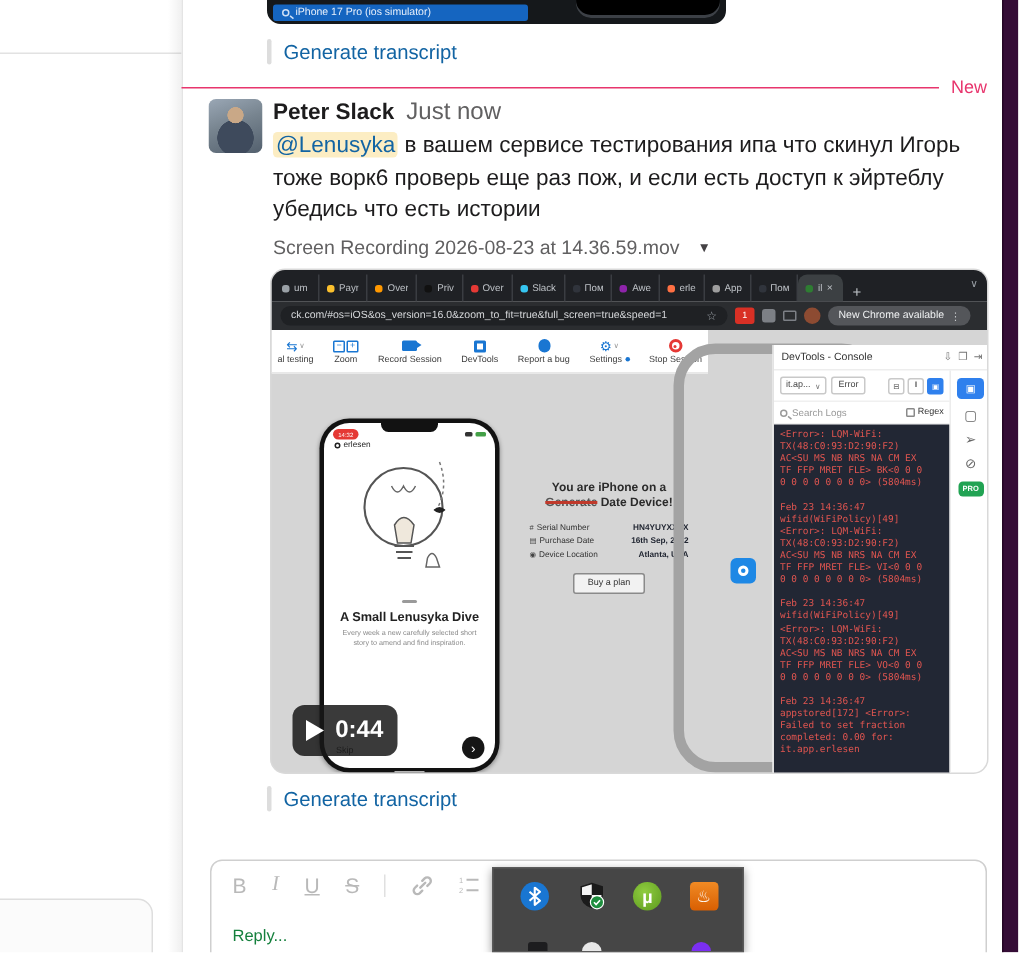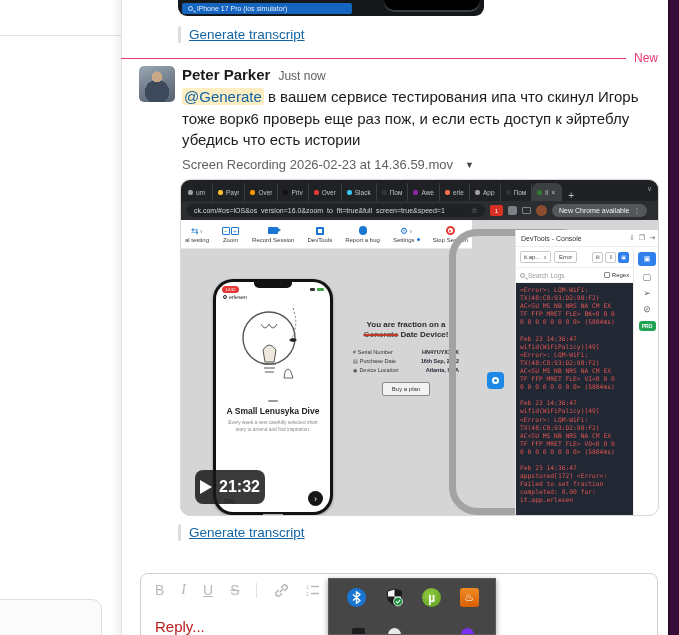--- a/index.html
+++ b/index.html
@@ -19,35 +19,35 @@
   
   .top-clip { left:178px; top:0; width:306px; height:16px; background:#15181b; border-radius:0 0 9px 9px; overflow:hidden; }
   .clip-bluebar { position:absolute; left:4px; top:3px; width:170px; height:11px; background:#1565c0; border-radius:2px; display:flex; align-items:center; gap:4px; padding:0 6px; }
   .clip-search { width:5px; height:5px; border:1px solid #cfe0f5; border-radius:50%; position:relative; flex:0 0 auto; }
   .clip-search::after { content:""; position:absolute; left:4px; top:4px; width:3px; height:1px; background:#cfe0f5; transform:rotate(40deg); }
   .clip-label { font-size:7px; color:#e8f0fb; white-space:nowrap; }
   .clip-phone { position:absolute; right:4px; top:-8px; width:96px; height:20px; background:#000; border-radius:10px; box-shadow:inset 0 -2px 0 #3c4046; }
 
   
   .quote-bar { width:3px; border-radius:2px; background:#ddd; }
-  .gt-link { font-size:13.5px; color:#1264a3; cursor:pointer; white-space:nowrap;text-decoration:underline; }
+  .gt-link { font-size:13.5px; color:#1264a3; cursor:pointer; white-space:nowrap; }
 
   
   .new-line { left:121px; top:58px; width:505px; height:1px; background:#e8356d; }
   .new-label { left:634px; top:51px; font-size:12px; color:#e8356d; }
 
   
   .avatar { left:139px; top:66px; width:36px; height:36px; border-radius:5px; overflow:hidden;
     background:
       radial-gradient(circle at 50% 30%, #c9a887 0 17%, transparent 18%),
       radial-gradient(circle at 50% 72%, #3e4a5c 0 38%, transparent 39%),
       linear-gradient(160deg, #9aa7b5 0%, #77848f 45%, #53606e 100%); }
   .msg-head { left:182px; top:66px; display:flex; align-items:baseline; gap:8px; }
   .msg-author { font-size:15px; font-weight:bold; color:#1d1c1d; }
-  .msg-ts { font-size:12px; color:#616061; }
+  .msg-ts { font-size:16px; color:#616061; }
   .msg-body { left:182px; top:86px; width:480px; font-size:15px; line-height:21.5px; color:#1d1c1d; }
   .mention { color:#1264a3; background:#fcedc3; border-radius:3px; padding:0 2px; }
   .file-meta { left:182px; top:157px; display:flex; align-items:center; gap:12px; }
   .file-name { font-size:13px; color:#616061; }
   .file-caret { font-size:9px; color:#454245; }
 
   
   .video-card { left:180px; top:179px; width:479px; height:337px; border:1px solid #d9d9d9; border-radius:10px; background:#d5d5d5; overflow:hidden; }
   .video-card .rel { position:absolute; }
 
@@ -155,21 +155,21 @@
 
   
   .composer { left:140px; top:573px; width:518px; height:70px; background:#fff; border:1px solid #cfcfcf; border-radius:8px; }
   .fmt-row { display:flex; align-items:center; gap:17px; padding:8px 14px 0 14px; color:#b9b9b9; }
   .fb { font-size:14px; line-height:16px; }
   .fb.i { font-style:italic; font-family:"Liberation Serif",serif; }
   .fb.u { text-decoration:underline; }
   .fb.s { text-decoration:line-through; }
   .fmt-div { width:1px; height:15px; background:#e0e0e0; }
   .link-ic svg, .ol-ic svg { display:block; }
-  .reply-ph { position:absolute; left:14px; top:44px; font-size:15px; color:#b91c1c; }
+  .reply-ph { position:absolute; left:14px; top:44px; font-size:11px; color:#15803d; }
 
   
   .tray { left:328px; top:578px; width:168px; height:57px; background:#464646; border:1px solid #5a5a5a; box-shadow:0 2px 6px rgba(0,0,0,0.4); z-index:20; overflow:hidden; }
   .tray-row1 { position:absolute; left:0; top:9px; width:168px; display:flex; justify-content:space-evenly; }
   .ticon { width:19px; height:19px; display:flex; align-items:center; justify-content:center; }
   .bt { background:#1976d2; border-radius:50%; }
   .ut { background:radial-gradient(circle at 40% 35%, #8fcc3f, #5d9a1f); border-radius:50%; color:#fff; font-size:12px; font-weight:bold; }
   .jv { background:linear-gradient(#f08a24,#d95f02); border-radius:3px; color:#fff; font-size:11px; }
   .tray-row2 { position:absolute; left:0; top:49px; width:168px; display:flex; justify-content:space-evenly; }
   .t2 { width:13px; height:13px; border-radius:2px; }
@@ -196,27 +196,27 @@
   </div>
 
   <div class="abs quote-bar" style="left:178px; top:26px; height:17px;"></div>
   <div class="abs gt-link" style="left:189px; top:27px;">Generate transcript</div>
 
   <div class="abs new-line"></div>
   <div class="abs new-label">New</div>
 
   <div class="abs avatar"></div>
   <div class="abs msg-head">
-    <span class="msg-author">Peter Parker</span>
+    <span class="msg-author">Peter Slack</span>
     <span class="msg-ts">Just now</span>
   </div>
-  <div class="abs msg-body"><span class="mention">@Generate</span><span> в вашем сервисе тестирования ипа что скинул Игорь тоже ворк6 проверь еще раз пож, и если есть доступ к эйртеблу убедись что есть истории</span></div>
+  <div class="abs msg-body"><span class="mention">@Lenusyka</span><span> в вашем сервисе тестирования ипа что скинул Игорь тоже ворк6 проверь еще раз пож, и если есть доступ к эйртеблу убедись что есть истории</span></div>
 
   <div class="abs file-meta">
-    <span class="file-name">Screen Recording 2026-02-23 at 14.36.59.mov</span>
+    <span class="file-name">Screen Recording 2026-08-23 at 14.36.59.mov</span>
     <span class="file-caret">▼</span>
   </div>
 
   <div class="abs video-card">
 
     <div class="rel tabbar">
         <div class="tab">
           <span class="fav" style="background: rgb(154, 160, 166);"></span>
           <span class="tlabel">um</span>
         </div>
@@ -365,21 +365,21 @@
         <div class="pdash"></div>
         <div class="ptitle">A Small Lenusyka Dive</div>
         <div class="psub">Every week a new carefully selected short story to amend and find inspiration.</div>
         <div class="pskip">Skip</div>
         <div class="pnext">›</div>
       </div>
     </div>
     <div class="rel stand"></div>
 
     <div class="rel promo">
-      <div class="h1">You are fraction on a</div>
+      <div class="h1">You are iPhone on a</div>
       <div class="h2"><span class="strike">Generate</span><span> Date Device!</span></div>
       <div class="specs">
           <div class="spec-row">
             <span class="spec-l">
               <span class="spec-ic">#</span>
               <span>Serial Number</span>
             </span>
             <span class="spec-v">HN4YUYXXXX</span>
           </div>
           <div class="spec-row">
@@ -469,21 +469,21 @@
           <span class="strip-ic">▢</span>
           <span class="strip-ic">➢</span>
           <span class="strip-ic">⊘</span>
           <span class="probadge">PRO</span>
         </div>
       </div>
     </div>
 
     <div class="rel playbadge">
       <span class="ptri"></span>
-      <span class="pdur">21:32</span>
+      <span class="pdur">0:44</span>
     </div>
   </div>
 
   <div class="abs quote-bar" style="left:178px; top:524px; height:17px;"></div>
   <div class="abs gt-link" style="left:189px; top:525px;">Generate transcript</div>
 
   <div class="abs composer">
     <div class="fmt-row">
       <span class="fb ">B</span>
         <span class="fb i">I</span>

